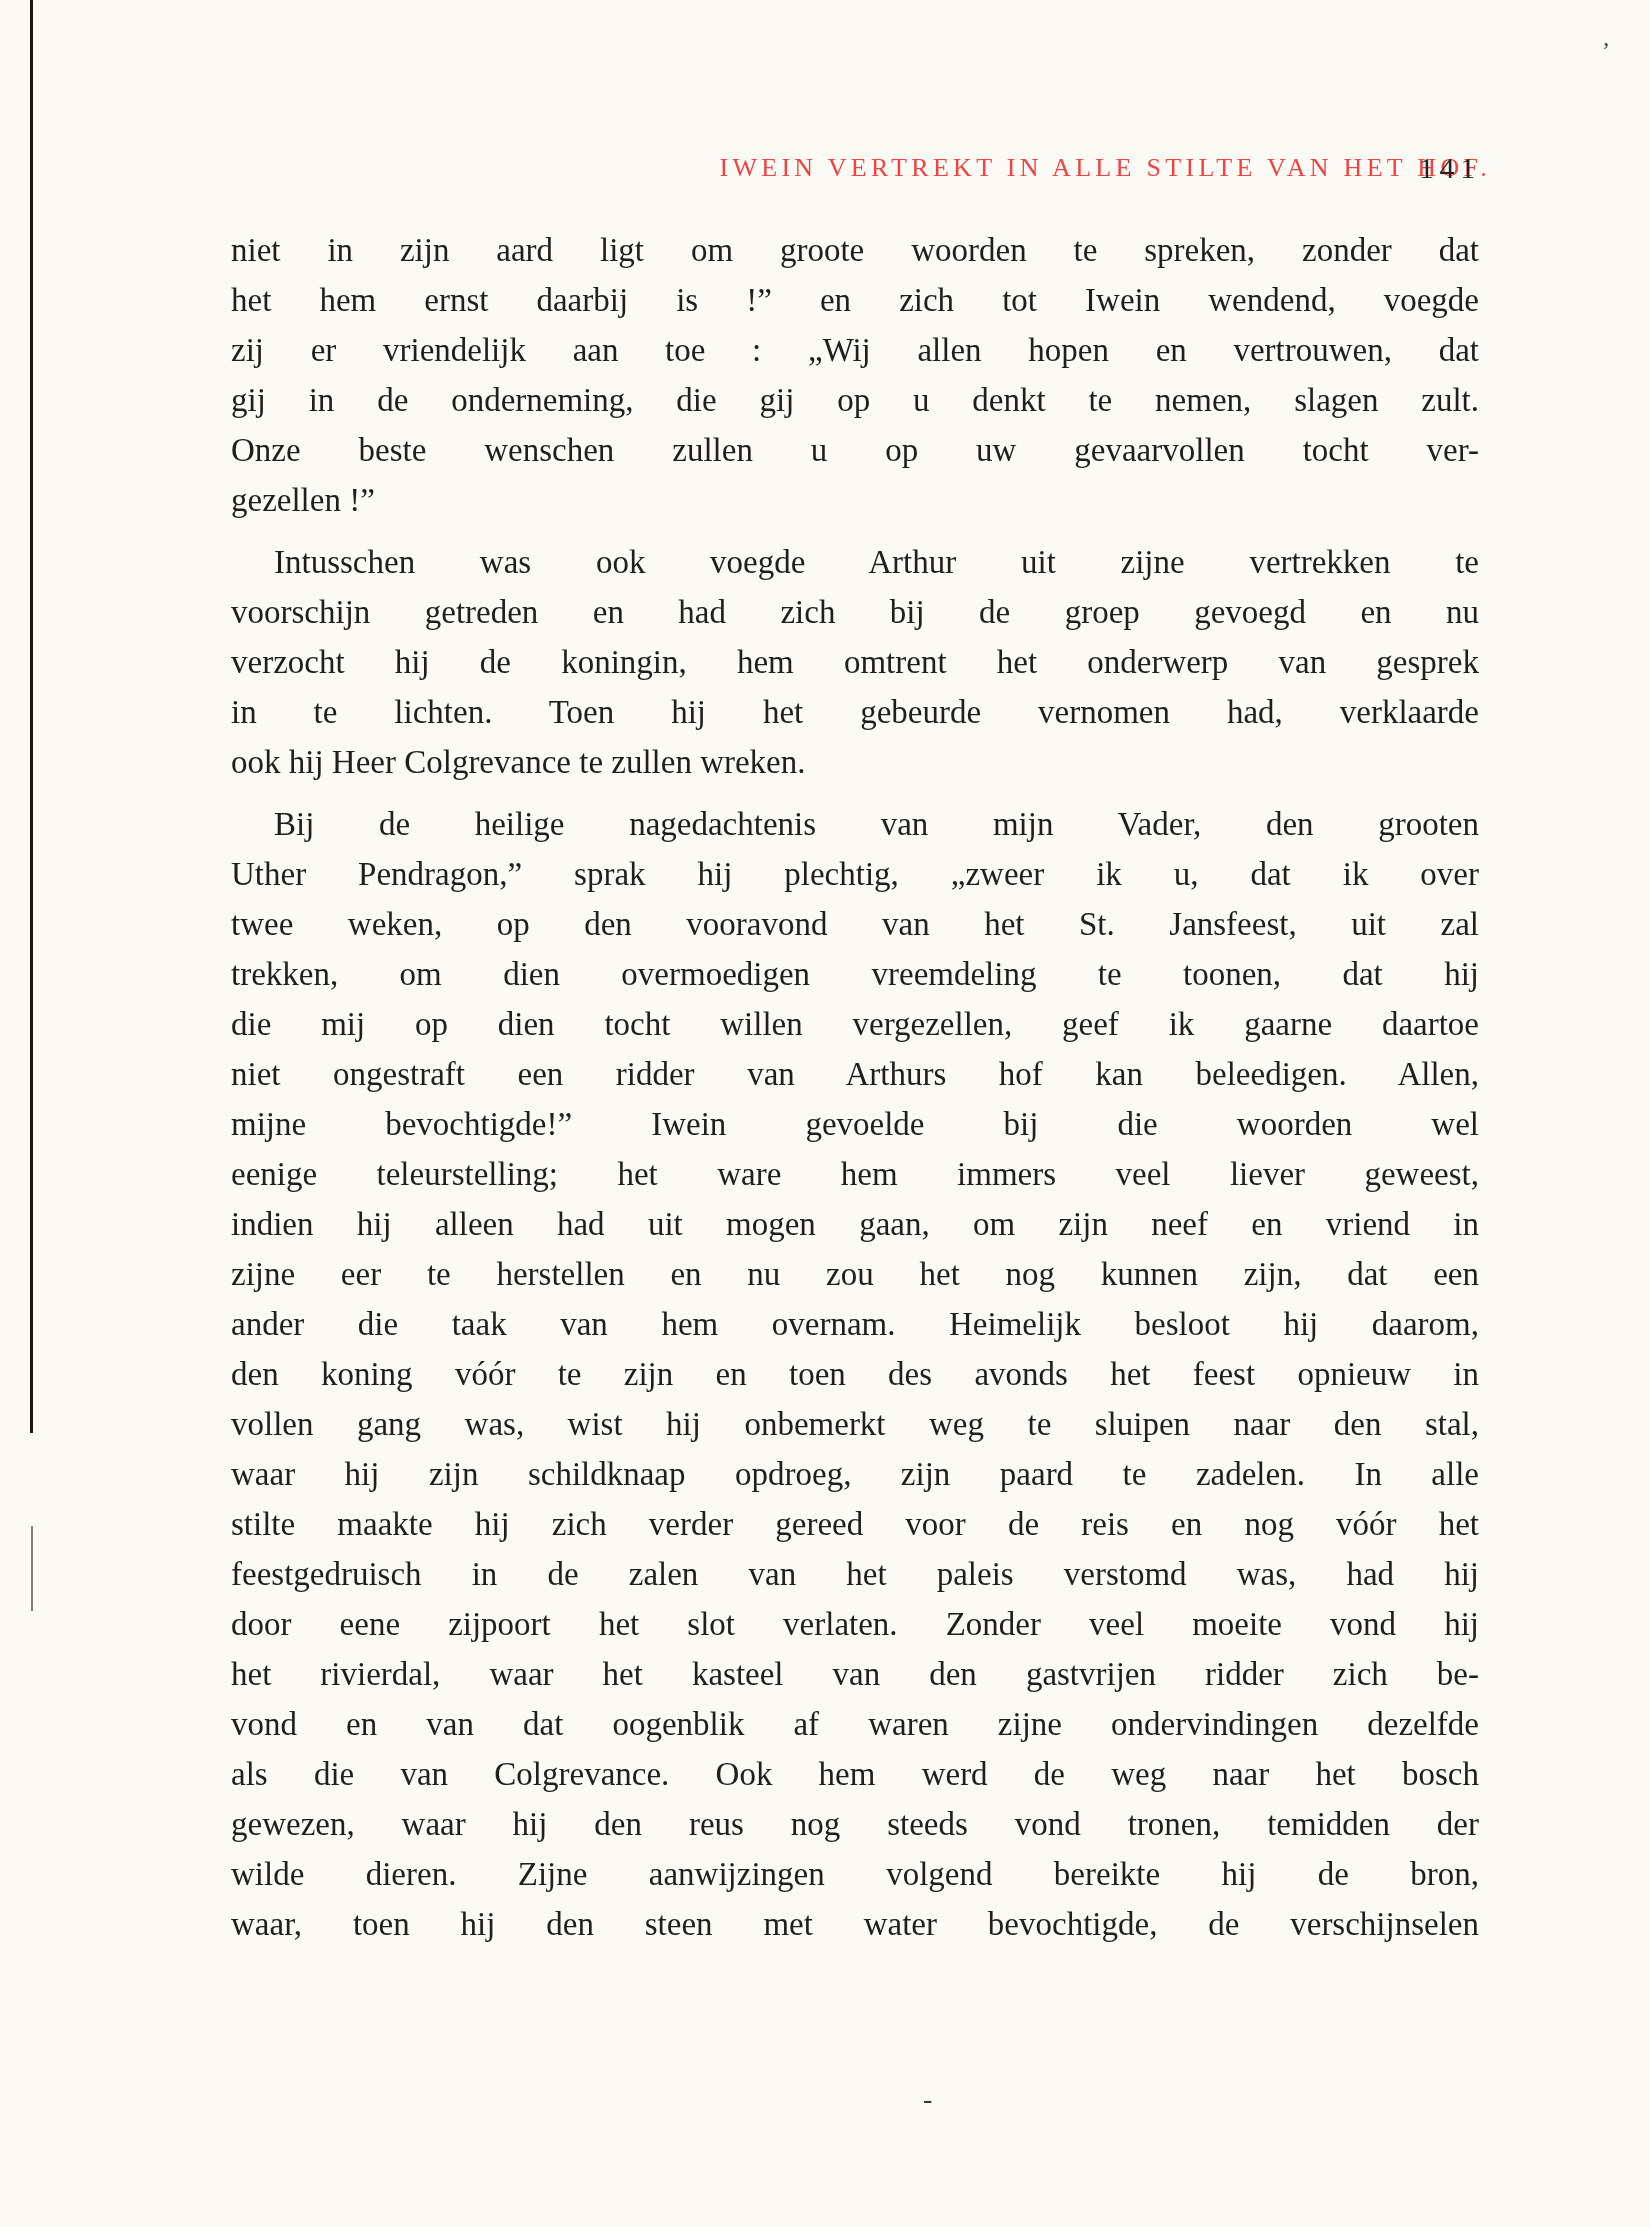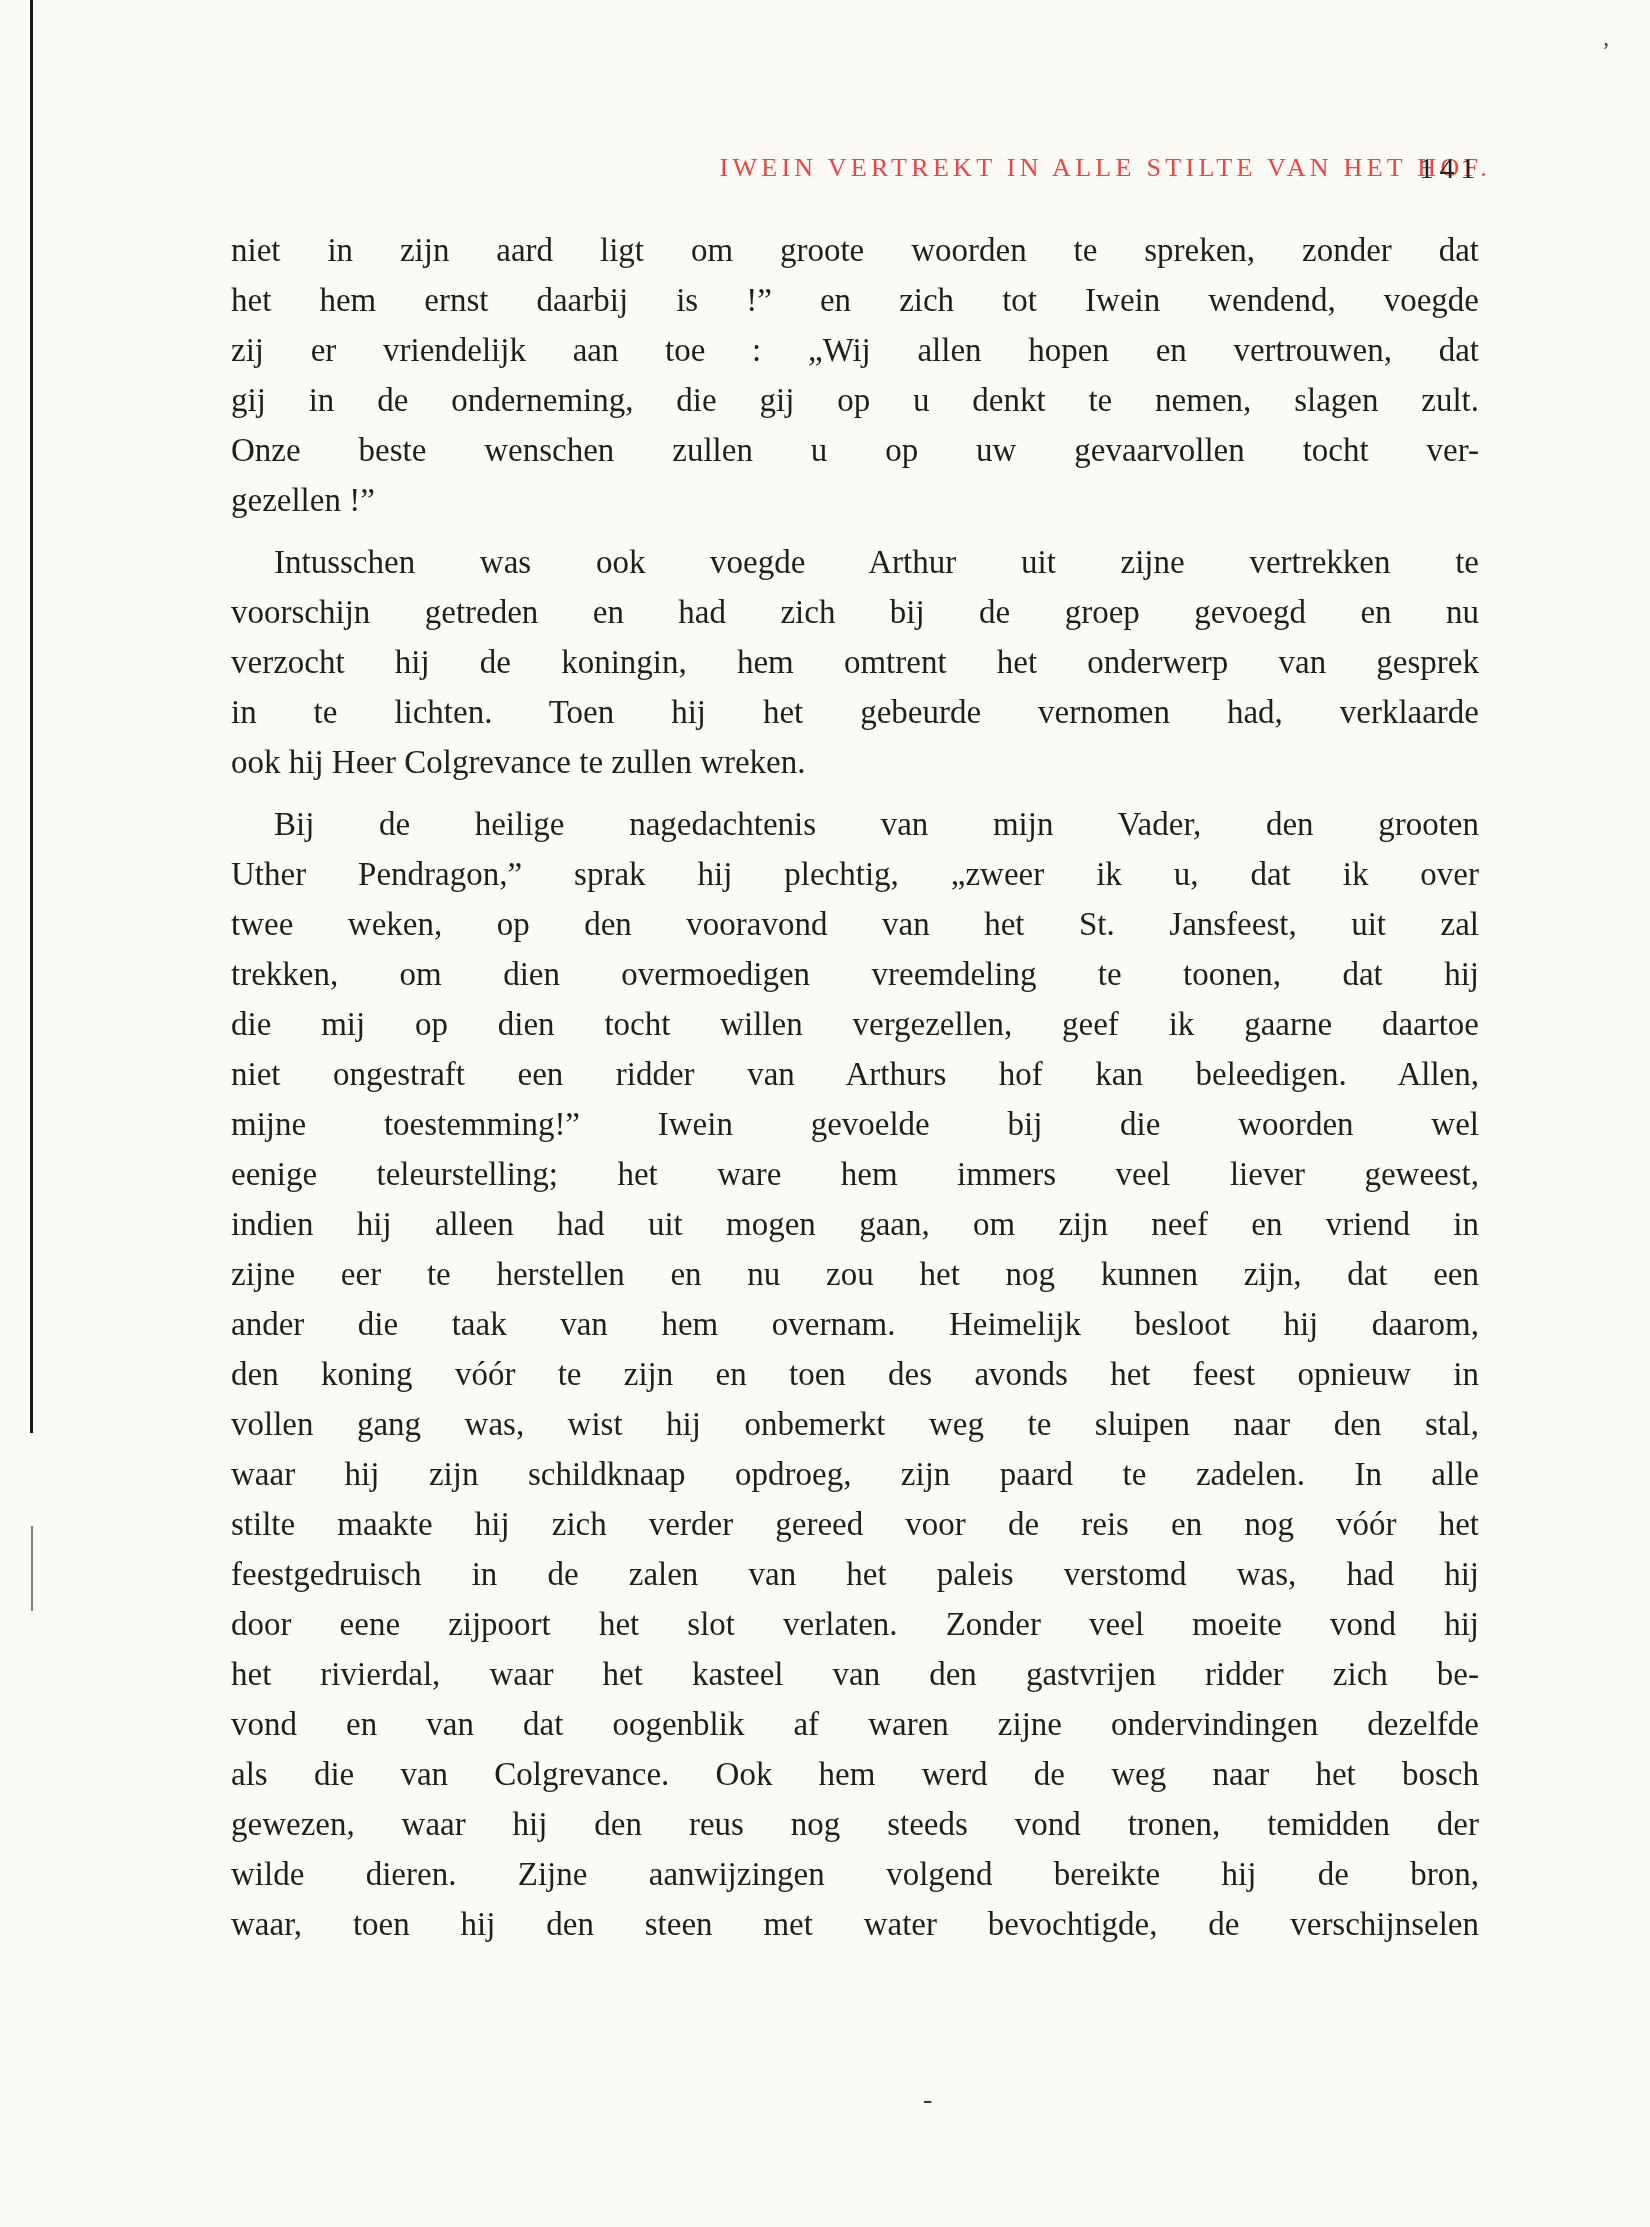--- a/index.html
+++ b/index.html
@@ -129,21 +129,21 @@
         <div class="text-line">in te lichten. Toen hij het gebeurde vernomen had, verklaarde</div>
         <div class="text-line lastline">ook hij Heer Colgrevance te zullen wreken.</div>
       </div>
       <div class="paragraph">
         <div class="text-line indent">Bij de heilige nagedachtenis van mijn Vader, den grooten</div>
         <div class="text-line">Uther Pendragon,” sprak hij plechtig, „zweer ik u, dat ik over</div>
         <div class="text-line">twee weken, op den vooravond van het St. Jansfeest, uit zal</div>
         <div class="text-line">trekken, om dien overmoedigen vreemdeling te toonen, dat hij</div>
         <div class="text-line">die mij op dien tocht willen vergezellen, geef ik gaarne daartoe</div>
         <div class="text-line">niet ongestraft een ridder van Arthurs hof kan beleedigen. Allen,</div>
-        <div class="text-line">mijne toestemming!” Iwein gevoelde bij die woorden wel</div>
+        <div class="text-line">mijne bevochtigde!” Iwein gevoelde bij die woorden wel</div>
         <div class="text-line">eenige teleurstelling; het ware hem immers veel liever geweest,</div>
         <div class="text-line">indien hij alleen had uit mogen gaan, om zijn neef en vriend in</div>
         <div class="text-line">zijne eer te herstellen en nu zou het nog kunnen zijn, dat een</div>
         <div class="text-line">ander die taak van hem overnam. Heimelijk besloot hij daarom,</div>
         <div class="text-line">den koning vóór te zijn en toen des avonds het feest opnieuw in</div>
         <div class="text-line">vollen gang was, wist hij onbemerkt weg te sluipen naar den stal,</div>
         <div class="text-line">waar hij zijn schildknaap opdroeg, zijn paard te zadelen. In alle</div>
         <div class="text-line">stilte maakte hij zich verder gereed voor de reis en nog vóór het</div>
         <div class="text-line">feestgedruisch in de zalen van het paleis verstomd was, had hij</div>
         <div class="text-line">door eene zijpoort het slot verlaten. Zonder veel moeite vond hij</div>

